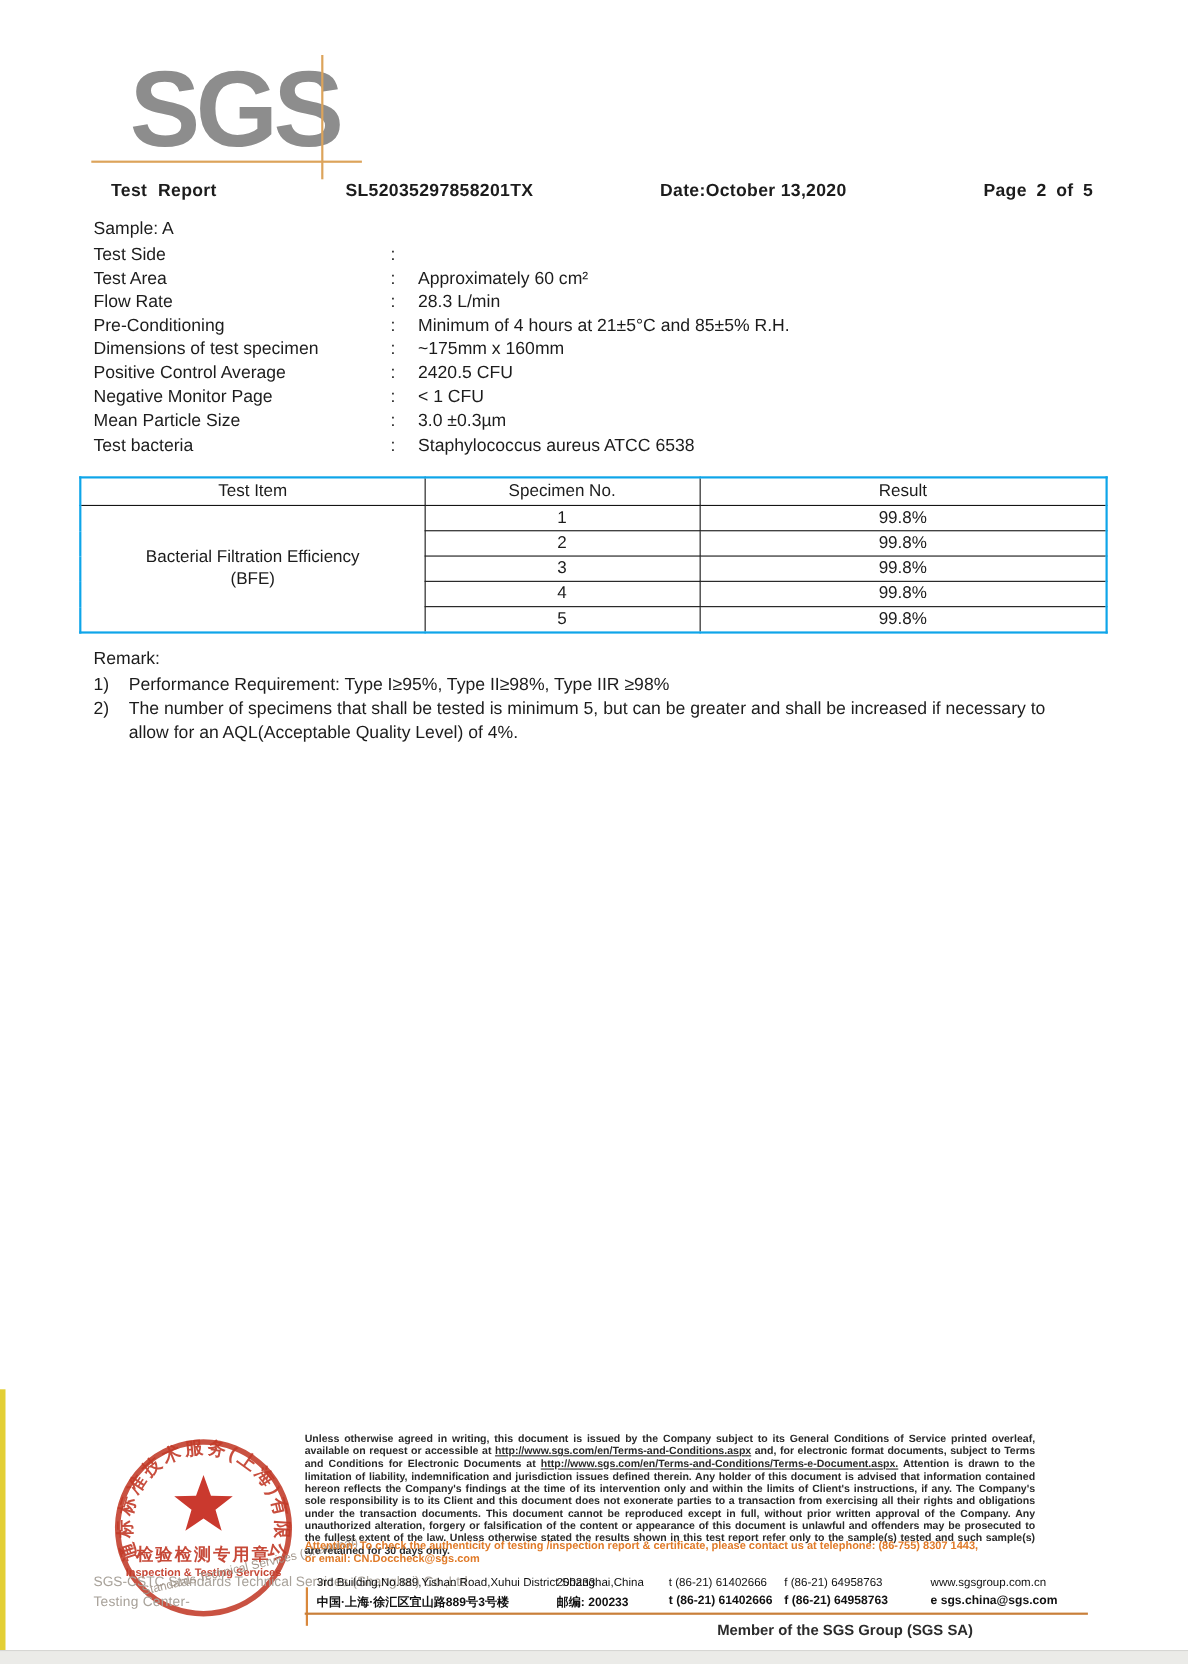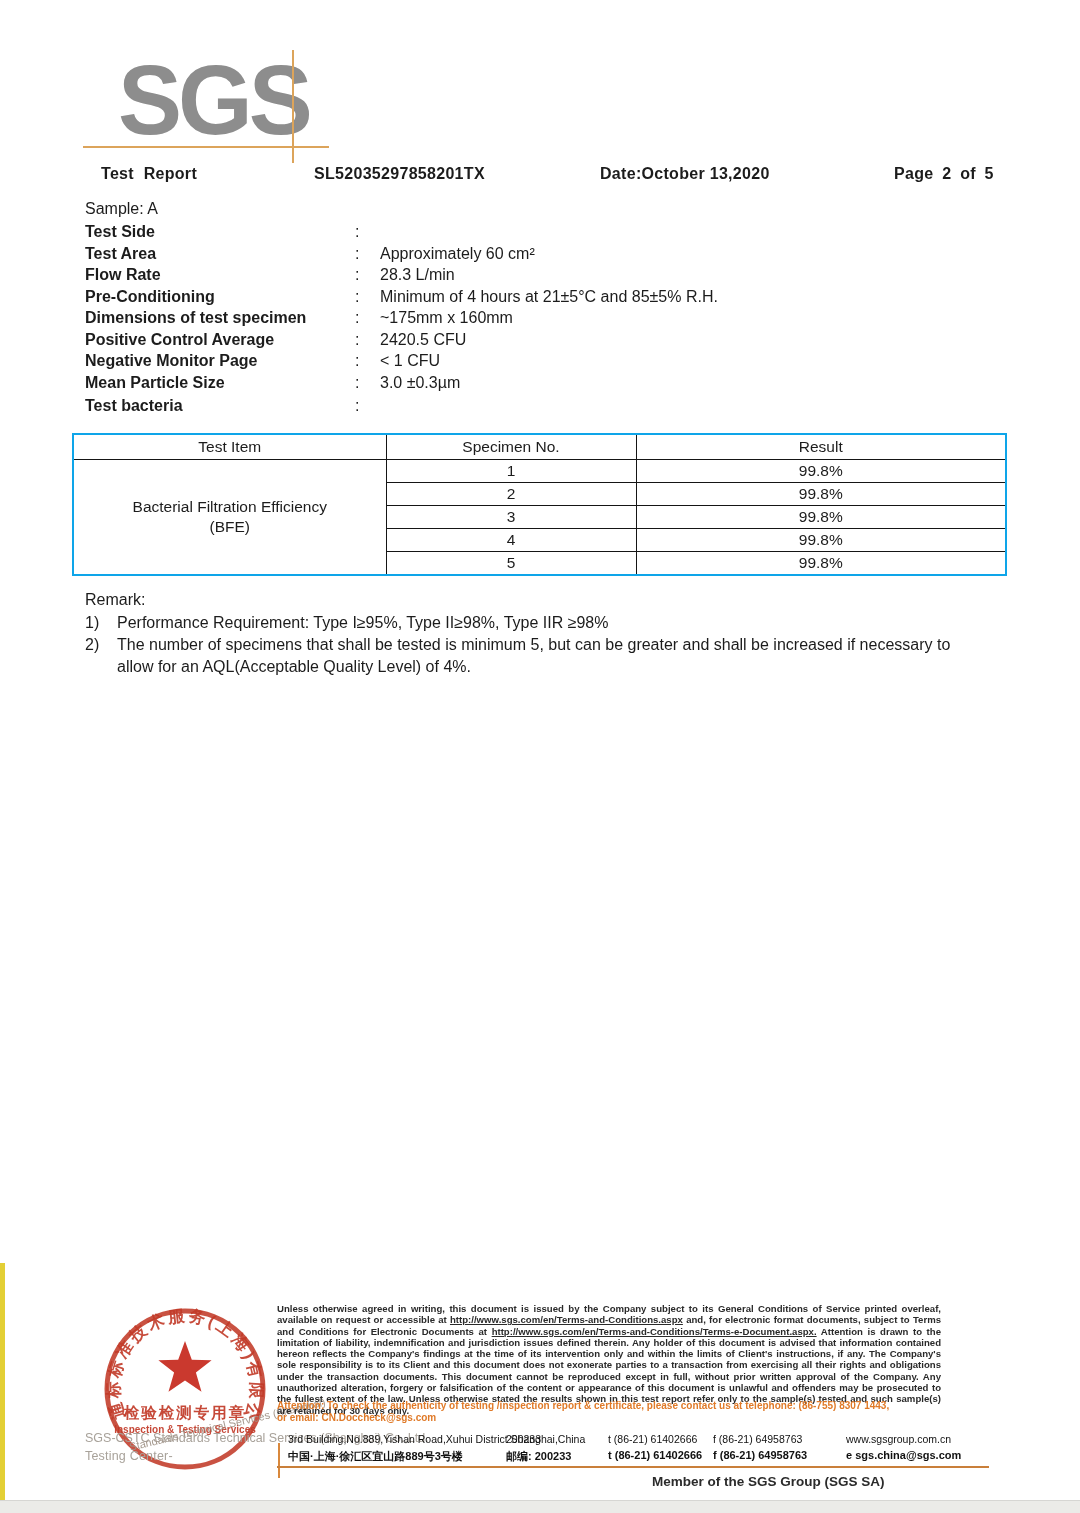--- a/index.html
+++ b/index.html
@@ -21,21 +21,21 @@
   .hdr{top:165px;font-size:16px;font-weight:700;letter-spacing:.3px;white-space:nowrap;margin-left:16px;}
   .hdr.title{left:85px;word-spacing:5px;}
   .hdr.code{left:298px;}
   .hdr.date{left:584px;}
   .hdr.page{left:878px;word-spacing:4px;}
 
   
   .sample-line{left:85px;top:200px;font-size:16px;}
   .details{left:85px;top:222px;width:900px;}
   .drow{display:flex;height:21.5px;align-items:flex-start;font-size:16px;line-height:20px;}
-  .drow .lbl{width:270px;flex:0 0 270px;font-weight:bold;}
+  .drow .lbl{width:270px;flex:0 0 270px;}
   .drow .col{width:25px;flex:0 0 25px;text-align:left;}
   .drow .val{flex:1;white-space:nowrap;}
   .drow.gap{margin-top:2px;}
 
   
   table.results{
     left:72px;top:433px;width:933px;position:absolute;border-collapse:collapse;
     table-layout:fixed;font-size:15.5px;
     border:2px solid #0ea5e9;
   }
@@ -136,20 +136,21 @@
     <span class="val">&lt; 1 CFU</span>
   </div>
   <div class="drow">
     <span class="lbl">Mean Particle Size</span>
     <span class="col">:</span>
     <span class="val">3.0 ±0.3µm</span>
   </div>
   <div class="drow gap">
     <span class="lbl">Test bacteria</span>
     <span class="col">:</span>
+    <span class="val">Staphylococcus aureus ATCC 6538</span>
   </div>
 </div>
 
 <table class="results">
   <colgroup>
       <col style="width:313px">
       <col style="width:250px">
       <col style="width:370px">
     </colgroup>
   <tbody>

